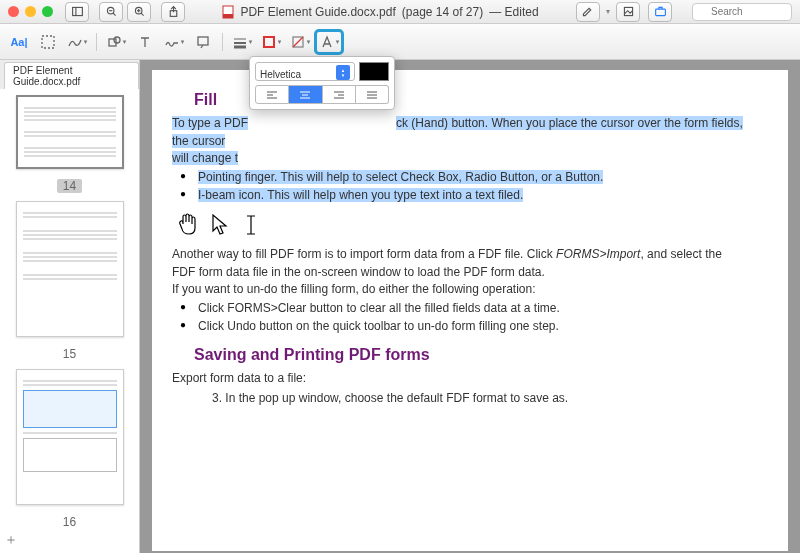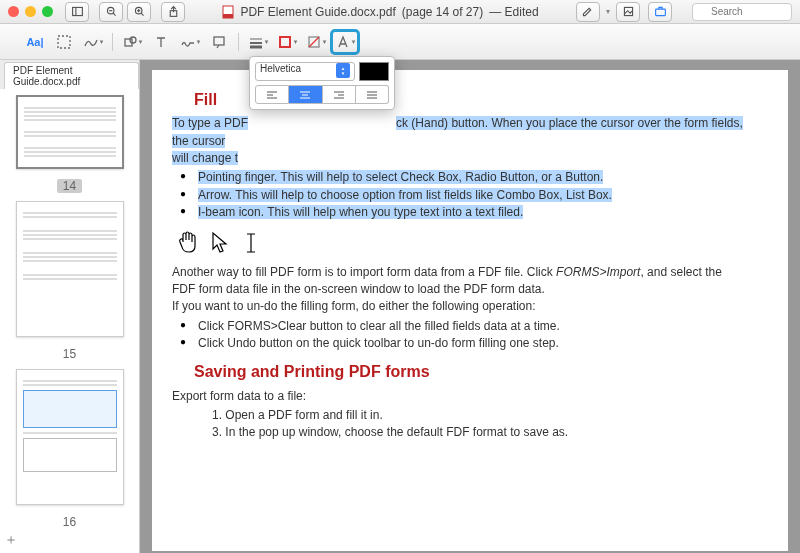--- a/index.html
+++ b/index.html
@@ -8,51 +8,51 @@
 .traffic { display:flex; gap:6px; margin-right:10px; }
 .dot { width:11px; height:11px; border-radius:50%; }
 .dot.r{background:#ff5f57}.dot.y{background:#ffbd2e}.dot.g{background:#28c940}
 .tbtn { width:24px; height:20px; border:1px solid #bbb; border-radius:4px; background:linear-gradient(#fff,#eee); display:flex; align-items:center; justify-content:center; margin:0 2px; font-size:11px; color:#555; }
 .tbtn svg{width:13px;height:13px;fill:none;stroke:#555;stroke-width:1.4}
 .tcenter { flex:1; text-align:center; font-size:12px; color:#444; display:flex; align-items:center; justify-content:center; gap:6px;}
 .tright { display:flex; align-items:center; gap:4px;}
 .search { height:18px; width:100px; border:1px solid #ccc; border-radius:4px; padding:0 6px 0 18px; font-size:10px; background:#fff; position:relative;}
 .srchwrap{position:relative}
 .srchwrap::before{content:"🔍"; position:absolute; left:4px; top:1px; font-size:10px; color:#888;}
-.toolbar { height:36px; background:linear-gradient(#fcfcfc,#ececec); border-bottom:1px solid #ccc; display:flex; align-items:center; padding:0 22px; gap:3px;}
+.toolbar { height:36px; background:linear-gradient(#fcfcfc,#ececec); border-bottom:1px solid #ccc; display:flex; align-items:center; padding:0 6px; gap:3px;}
 .tool { width:26px; height:22px; display:flex; align-items:center; justify-content:center; border-radius:3px; color:#555; position:relative;}
 .tool svg{width:16px;height:16px;fill:none;stroke:#666;stroke-width:1.3}
 .tool .dd{font-size:7px; margin-left:1px; color:#777;}
 .sep{width:1px;height:18px;background:#ccc;margin:0 3px;}
 .tool.aal{color:#2a7fff;font-weight:600;font-size:11px;}
 .tool.highlight{outline:3px solid #2a9fd6; outline-offset:-1px;}
 .main{display:flex; height:501px;}
 .sidebar{width:140px; background:#ececec; border-right:1px solid #ccc; overflow:hidden;}
 .tab{display:inline-block; background:#fff; border:1px solid #ccc; border-bottom:none; border-radius:3px 3px 0 0; padding:2px 8px; font-size:10px; margin:2px 0 0 4px;}
 .thumbs{padding:6px; display:flex; flex-direction:column; align-items:center; gap:8px; background:#fff; height:100%;}
 .thumb{width:108px; background:#fff; border:1px solid #ccc; box-shadow:0 1px 2px rgba(0,0,0,.15); padding:8px 6px; font-size:5px; color:#999;}
 .thumb.sel{border:2px solid #888;}
 .thumb .tline{height:2px; background:#ddd; margin:2px 0;}
 .thumb .tblock{height:22px; border:1px solid #bbb; margin:4px 0;}
 .pno{font-size:12px; color:#666; margin-top:2px; background:#ccc; padding:0 6px; border-radius:2px;}
 .pno.plain{background:none;}
 .content{flex:1; background:#999; overflow:hidden; position:relative; padding:10px 12px;}
 .page{background:#fff; height:100%; padding:10px 40px 10px 20px; overflow:hidden; position:relative; font-size:12px; line-height:1.45;}
 .hl{background:#b3d7ff;}
-.hd{font-weight:700; font-size:16px; margin:8px 0 4px 22px; color:#b91c1c;}
+.hd{font-weight:700; font-size:16px; margin:8px 0 4px 22px; color:#701a75;}
 .bullets{margin:2px 0 6px 4px;}
 .bullets li{list-style:none; position:relative; padding-left:22px;}
 .bullets li::before{content:"●"; position:absolute; left:4px; top:0; color:#000;font-size:10px;}
 .nums{margin:2px 0 6px 22px;}
 .nums li{list-style:none; position:relative; padding-left:18px;}
 .cursors{display:flex; gap:10px; margin:8px 0 8px 4px; align-items:center;}
 .cursors svg{width:22px;height:26px;fill:none;stroke:#000;stroke-width:1.2}
 .fontpop{position:absolute; top:56px; left:249px; width:146px; background:#fff; border:1px solid #bbb; border-radius:4px; box-shadow:0 4px 14px rgba(0,0,0,.25); padding:5px; z-index:10;}
 .fprow{display:flex; gap:4px; margin-bottom:4px; align-items:center;}
-.fsel{flex:1; height:19px; border:1px solid #bbb; border-radius:3px; font-size:10px; padding:0 4px; display:flex; align-items:flex-start; justify-content:space-between; background:#fff;}
+.fsel{flex:1; height:19px; border:1px solid #bbb; border-radius:3px; font-size:10px; padding:0 4px; display:flex; align-items:flex-end; justify-content:space-between; background:#fff;}
 .fsel .arr{width:14px; height:15px; background:#3b82f6; border-radius:2px; display:flex; flex-direction:column; align-items:center; justify-content:center; font-size:5px; color:#fff; line-height:5px;}
 .swatch{width:30px; height:19px; background:#000; border:1px solid #888;}
 .spin{display:flex; flex-direction:column;}
 .spin div{width:10px;height:8px;border:1px solid #bbb;font-size:6px;display:flex;align-items:center;justify-content:center;background:#f5f5f5;}
 .fbtn{flex:1;height:19px;border:1px solid #bbb;border-radius:3px;display:flex;align-items:center;justify-content:center;font-size:11px;background:#fff;}
 .fbtn.bold{font-weight:700}
 .fbtn.it{font-style:italic;font-family:serif}
 .fbtn.ul{text-decoration:underline}
 .seg{display:flex;width:100%;}
 .seg .s{flex:1;height:19px;border:1px solid #bbb;display:flex;align-items:center;justify-content:center;background:#fff;}
@@ -248,21 +248,20 @@
     <div class="addbtn">＋</div>
     
   </div>
 
   <div class="content">
     <div class="page">
       <div class="hd">Fill</div>
       <p><span class="hl">To type a PDF</span><span style="display:inline-block;width:148px"></span><span class="hl">ck (Hand) button. When you place the cursor over the form fields, the cursor</span><br><span class="hl">will change t</span></p>
       <ul class="bullets">
         <li><span class="hl">Pointing finger. This will help to select Check Box, Radio Button, or a Button.</span></li>
-        <li><span class="hl">Arrow. This will help to choose option from list fields like Combo Box, List Box.</span></li>
         <li><span class="hl">I-beam icon. This will help when you type text into a text filed.</span></li>
       </ul>
       <div class="cursors">
         <svg viewBox="0 0 22 26">
             <path d="M7 12 L7 5 Q7 3 8.5 3 Q10 3 10 5 L10 10 L10 4 Q10 2 11.5 2 Q13 2 13 4 L13 10 L13 5 Q13 3 14.5 3 Q16 3 16 5 L16 12 L16 7 Q16 5 17.5 5 Q19 5 19 7 L19 16 Q19 22 13 22 Q7 22 6 17 L4 12 Q3 10 5 9 Q7 8 7 12 Z"></path>
           </svg>
         <svg viewBox="0 0 22 26">
             <path d="M5 3 L5 19 L9 15 L12 22 L15 21 L12 14 L18 14 Z"></path>
           </svg>
         <svg viewBox="0 0 22 26">
@@ -271,21 +270,20 @@
       </div>
       <p><span>Another way to fill PDF form is to import form data from a FDF file. Click </span><i>FORMS&gt;Import</i><span>, and select the FDF form data file in the on-screen window to load the PDF form data.</span></p>
       <p>If you want to un-do the filling form, do either the following operation:</p>
       <ul class="bullets">
         <li>Click FORMS&gt;Clear button to clear all the filled fields data at a time.</li>
         <li>Click Undo button on the quick toolbar to un-do form filling one step.</li>
       </ul>
       <div class="hd">Saving and Printing PDF forms</div>
       <p>Export form data to a file:</p>
       <ul class="nums">
-        <li>1.    Open a PDF form and fill it in.</li>
         <li>3.    In the pop up window, choose the default FDF format to save as.</li>
       </ul>
     </div>
   </div>
 </div>
 
 <div class="fontpop">
   <div class="fprow">
     <div class="fsel">
         <span>Helvetica</span>

